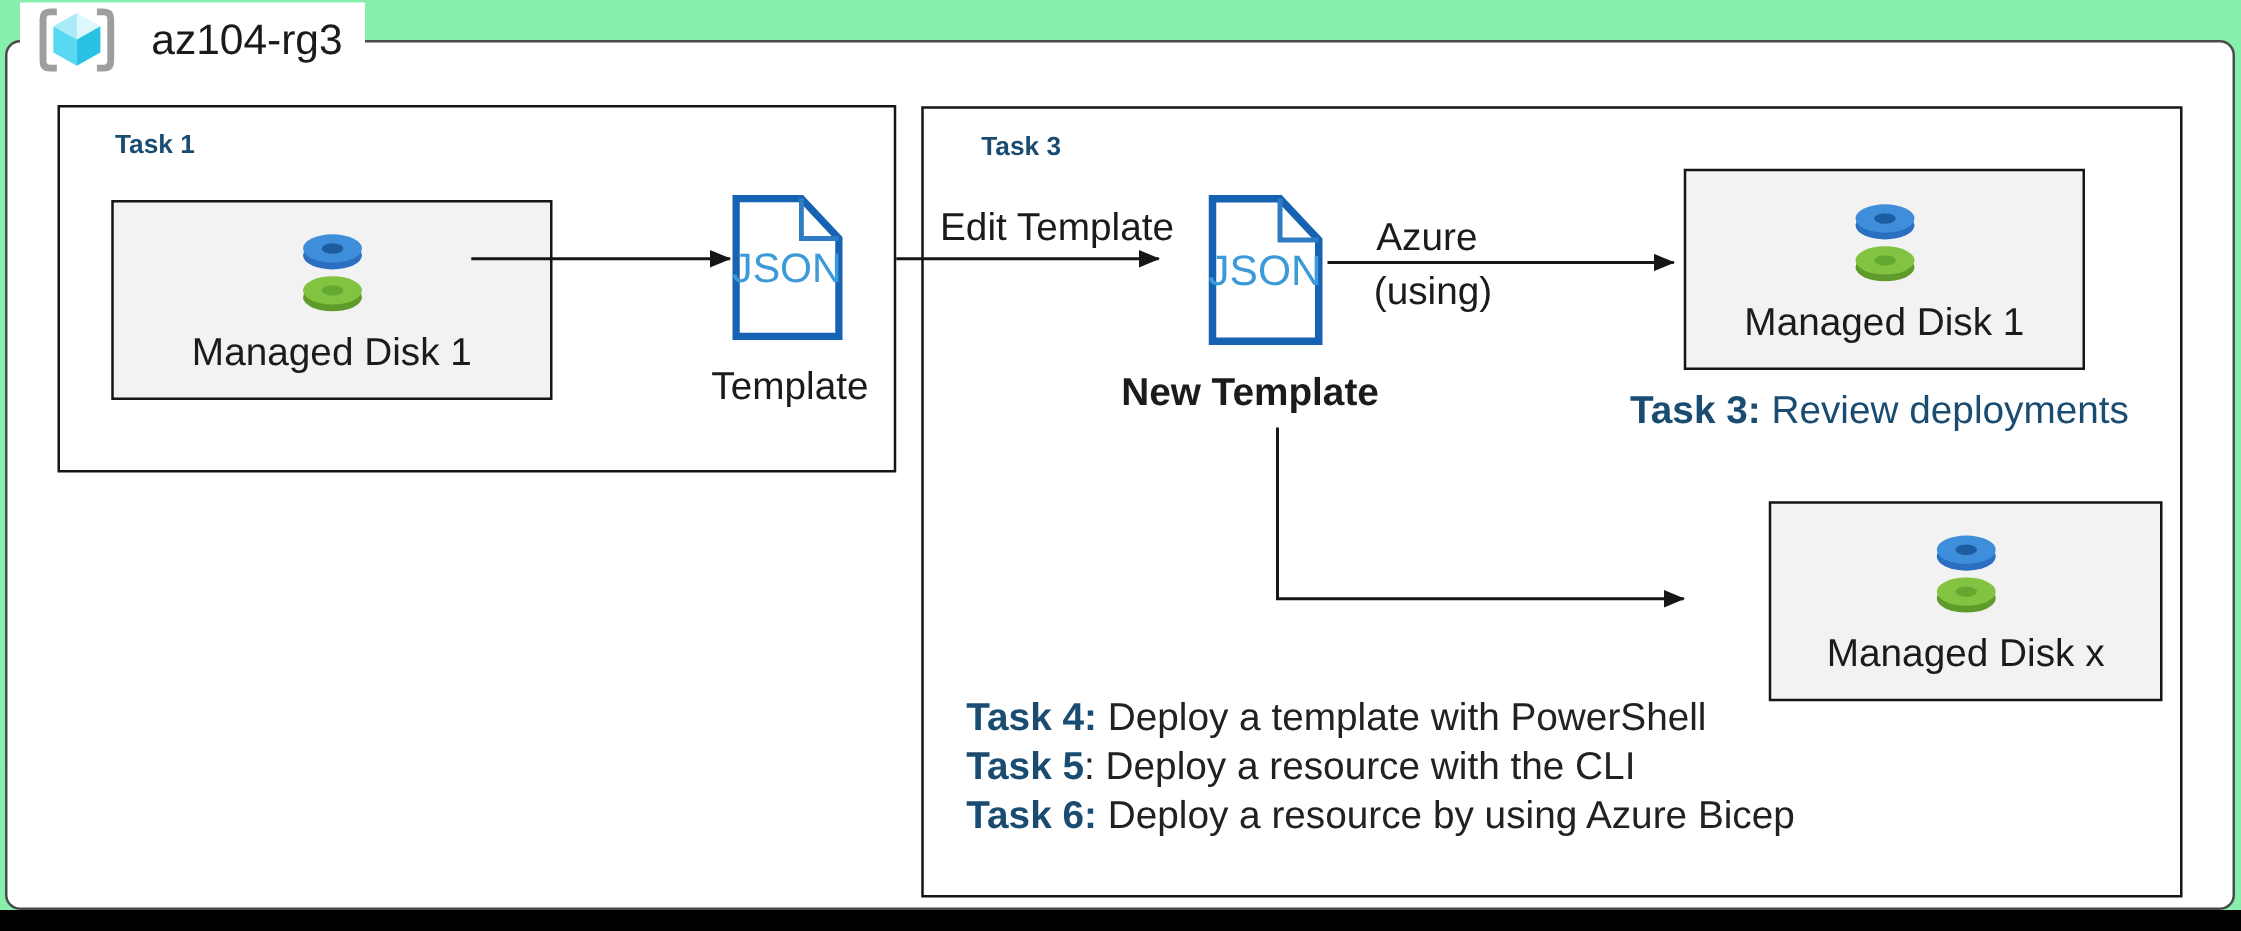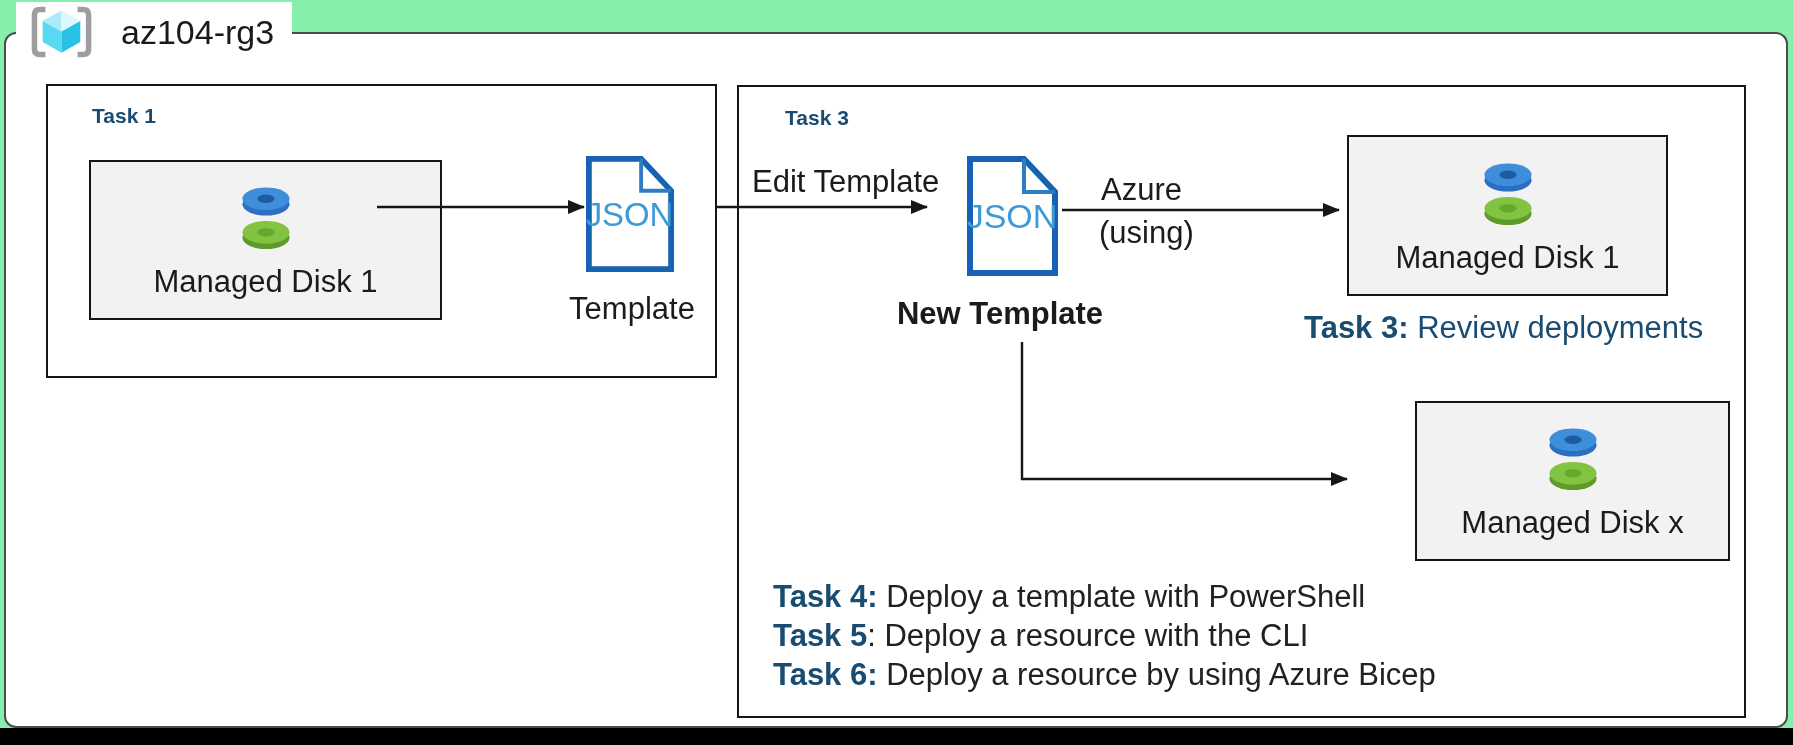--- a/index.html
+++ b/index.html
@@ -113,21 +113,21 @@
       <ellipse cx="32" cy="63" rx="26" ry="12.5" fill="#5e9b2b"></ellipse>
       <ellipse cx="32" cy="57" rx="26" ry="12.5" fill="#82c342"></ellipse>
       <ellipse cx="32" cy="57" rx="9.5" ry="4.6" fill="#64a92f"></ellipse>
       <ellipse cx="32" cy="26" rx="26" ry="12.5" fill="#2b6fc2"></ellipse>
       <ellipse cx="32" cy="20" rx="26" ry="12.5" fill="#3f8edc"></ellipse>
       <ellipse cx="32" cy="20" rx="9.5" ry="4.6" fill="#1d5c9e"></ellipse>
     </svg>
     <span class="disk-label">Managed Disk x</span>
   </div>
 
-  <div class="abs tasks-list" style="left:773px;top:577px;">
+  <div class="abs tasks-list" style="left:773px;top:554px;">
     <div><span class="task-prefix">Task 4:</span><span> Deploy a template with PowerShell</span></div>
     <div><span class="task-prefix">Task 5</span><span>: Deploy a resource with the CLI</span></div>
     <div><span class="task-prefix">Task 6:</span><span> Deploy a resource by using Azure Bicep</span></div>
   </div>
 
   <svg class="abs arrow-overlay" viewBox="0 0 1793 745">
     <defs>
       <marker id="ah" markerUnits="userSpaceOnUse" markerWidth="18" markerHeight="14" refX="16" refY="7" orient="auto">
         <path d="M0,0 L17,7 L0,14 Z" fill="#161616"></path>
       </marker>

